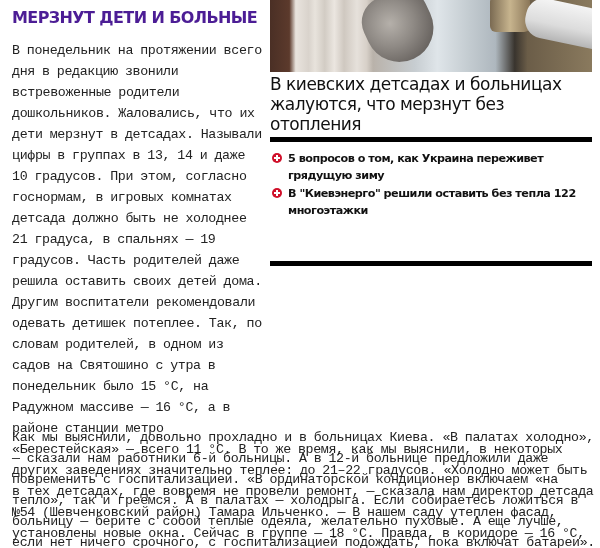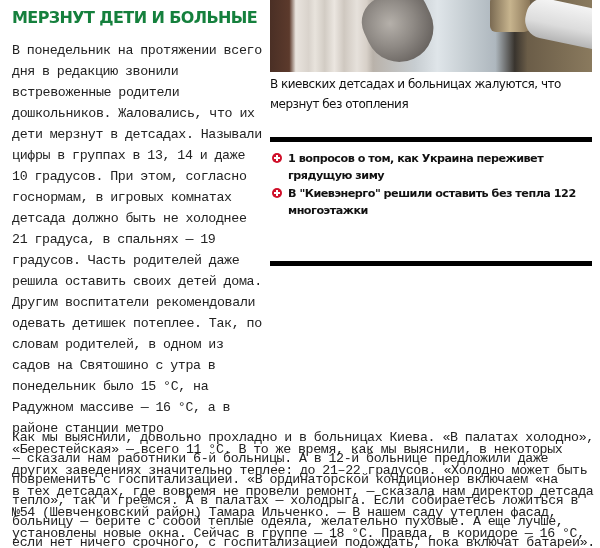--- a/index.html
+++ b/index.html
@@ -1,20 +1,20 @@
 <!DOCTYPE html>
 <html><head>
 <meta charset="utf-8">
 <style>
   html, body { margin: 0; padding: 0; background: #ffffff; }
   body { width: 600px; height: 548px; overflow: hidden; position: relative; color: #222; }
   .heading {
     position: absolute; left: 12px; top: 8px;
     font-family: "DejaVu Sans", sans-serif; font-weight: bold;
-    font-size: 16px; letter-spacing: -0.6px; color: #15803d; margin: 0; text-align: right;
+    font-size: 16px; letter-spacing: -0.6px; color: #4c1d95; margin: 0; text-align: right;
   }
   .body-text {
     font-family: Liberation Mono, monospace; font-size: 13.3px; line-height: 21px;
     color: #222; letter-spacing: -0.35px; word-spacing: -0.5px;
   }
   .para1 { position: absolute; left: 12px; top: 40px; width: 588px; margin: 0; }
   .para2 { position: absolute; left: 12px; top: 427px; width: 588px; margin: 0; }
   .float-box { float: right; width: 330px; height: 392px; margin-left: 8px; }
   .aside {
     position: absolute; left: 270px; top: 0; width: 322px;
@@ -33,21 +33,21 @@
     position: absolute; left: 255px; top: 4px; width: 90px; height: 40px;
     background: linear-gradient(180deg, #f4f4f4, #dcdcdc 60%, #b5b5b5);
     border-radius: 18px; transform: rotate(12deg);
   }
   .photo .valve {
     position: absolute; left: 220px; top: -4px; width: 40px; height: 36px;
     background: linear-gradient(90deg, #7a6a52, #c7b48e, #8a7658);
     border-radius: 6px;
   }
   .caption {
-    font-family: "DejaVu Sans", sans-serif; font-size: 12px; line-height: 20px;
+    font-family: "DejaVu Sans", sans-serif; font-size: 17px; line-height: 20px;
     color: #111; letter-spacing: -0.5px; margin: 2px 0 0 0;
   }
   .rule { height: 5px; background: #000; width: 322px; }
   .rule.top { position: absolute; left: 0; top: 137px; }
   .rule.bottom { position: absolute; left: 0; top: 261px; }
   .related {
     position: absolute; left: 0; top: 150px; list-style: none; margin: 0; padding: 0; width: 322px;
   }
   .related li {
     position: relative; padding-left: 18px;
@@ -75,21 +75,21 @@
     <div class="valve"></div>
     <div class="pipe"></div>
     <div class="cat"></div>
   </div>
   <p class="caption">В киевских детсадах и больницах жалуются, что мерзнут без отопления</p>
 
   <div class="rule top"></div>
   <ul class="related">
     <li>
       <span class="bullet"></span>
-      <a>1 вопросов о том, как Украина переживет грядущую зиму</a>
+      <a>5 вопросов о том, как Украина переживет грядущую зиму</a>
     </li>
     <li>
       <span class="bullet"></span>
       <a>В "Киевэнерго" решили оставить без тепла 122 многоэтажки</a>
     </li>
   </ul>
   <div class="rule bottom"></div>
 </div>
 
 <p class="body-text para2">Как мы выяснили, довольно прохладно и в больницах Киева. «В палатах холодно», — сказали нам работники 6-й больницы. А в 12-й больнице предложили даже повременить с госпитализацией. «В ординаторской кондиционер включаем «на тепло», так и греемся. А в палатах — холодрыга. Если собираетесь ложиться в больницу — берите с собой теплые одеяла, желательно пуховые. А еще лучше, если нет ничего срочного, с госпитализацией подождать, пока включат батареи».</p>

